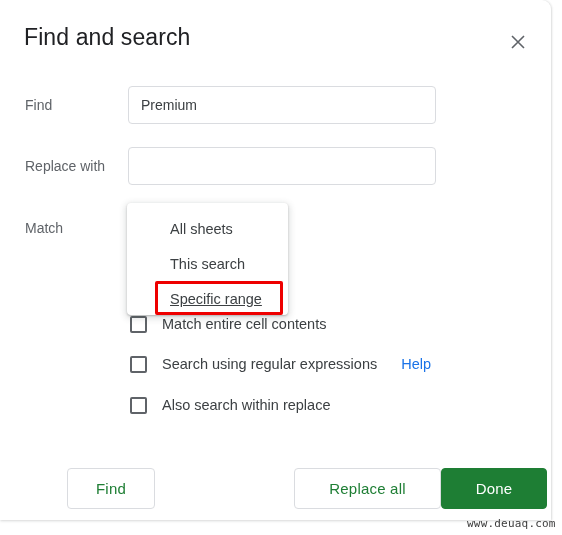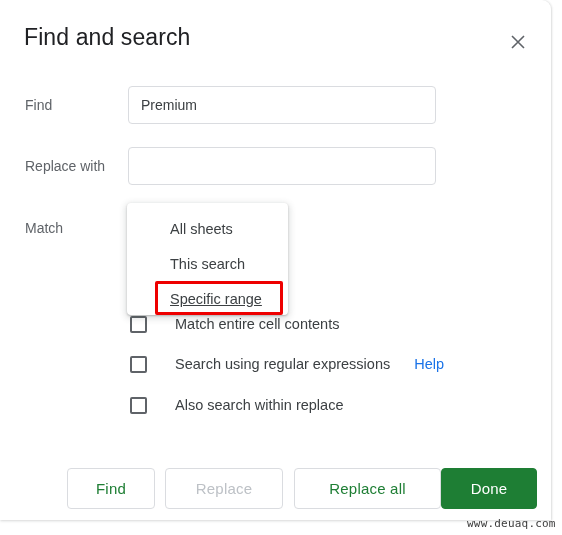--- a/index.html
+++ b/index.html
@@ -108,21 +108,21 @@
     width: 17px;
     height: 17px;
     box-sizing: border-box;
     border: 2px solid #5f6368;
     border-radius: 2px;
     background: #fff;
     flex: 0 0 auto;
     cursor: pointer;
   }
   .cb-label {
-    margin-left: 28px;
+    margin-left: 15px;
     font-size: 14.5px;
     color: #3c4043;
     white-space: nowrap;
   }
   .cb-help {
     margin-left: 24px;
     font-size: 14.5px;
     color: #1a73e8;
     cursor: pointer;
     white-space: nowrap;
@@ -186,21 +186,21 @@
     cursor: pointer;
     background: #ffffff;
     border: 1px solid #dadce0;
     color: #1e7e34;
   }
   #btn-find        { left: 67px;  width: 88px; }
   #btn-replace     { left: 165px; width: 118px; color: #bdc1c6; cursor: default; }
   #btn-replace-all { left: 294px; width: 147px; }
   #btn-done {
     left: 441px;
-    width: 96px;
+    width: 106px;
     background: #1e7e34;
     border: 1px solid #1e7e34;
     color: #ffffff;
   }
 
   
   #watermark {
     position: absolute;
     left: 467px;
     top: 517px;
@@ -251,19 +251,18 @@
 
   <div id="search-menu">
     <div class="menu-item" id="menu-item-0">All sheets</div>
     <div class="menu-item" id="menu-item-1">This search</div>
     <div class="menu-item" id="menu-item-2">Specific range</div>
   </div>
 
   <div id="highlight-box"></div>
 
   <div class="btn" id="btn-find">Find</div>
-  <div class="btn" id="btn-replace">Replace</div>
   <div class="btn" id="btn-replace-all">Replace all</div>
   <div class="btn" id="btn-done">Done</div>
 
 </div>
 
 <div id="watermark">www.deuaq.com</div>
 
 </body></html>

